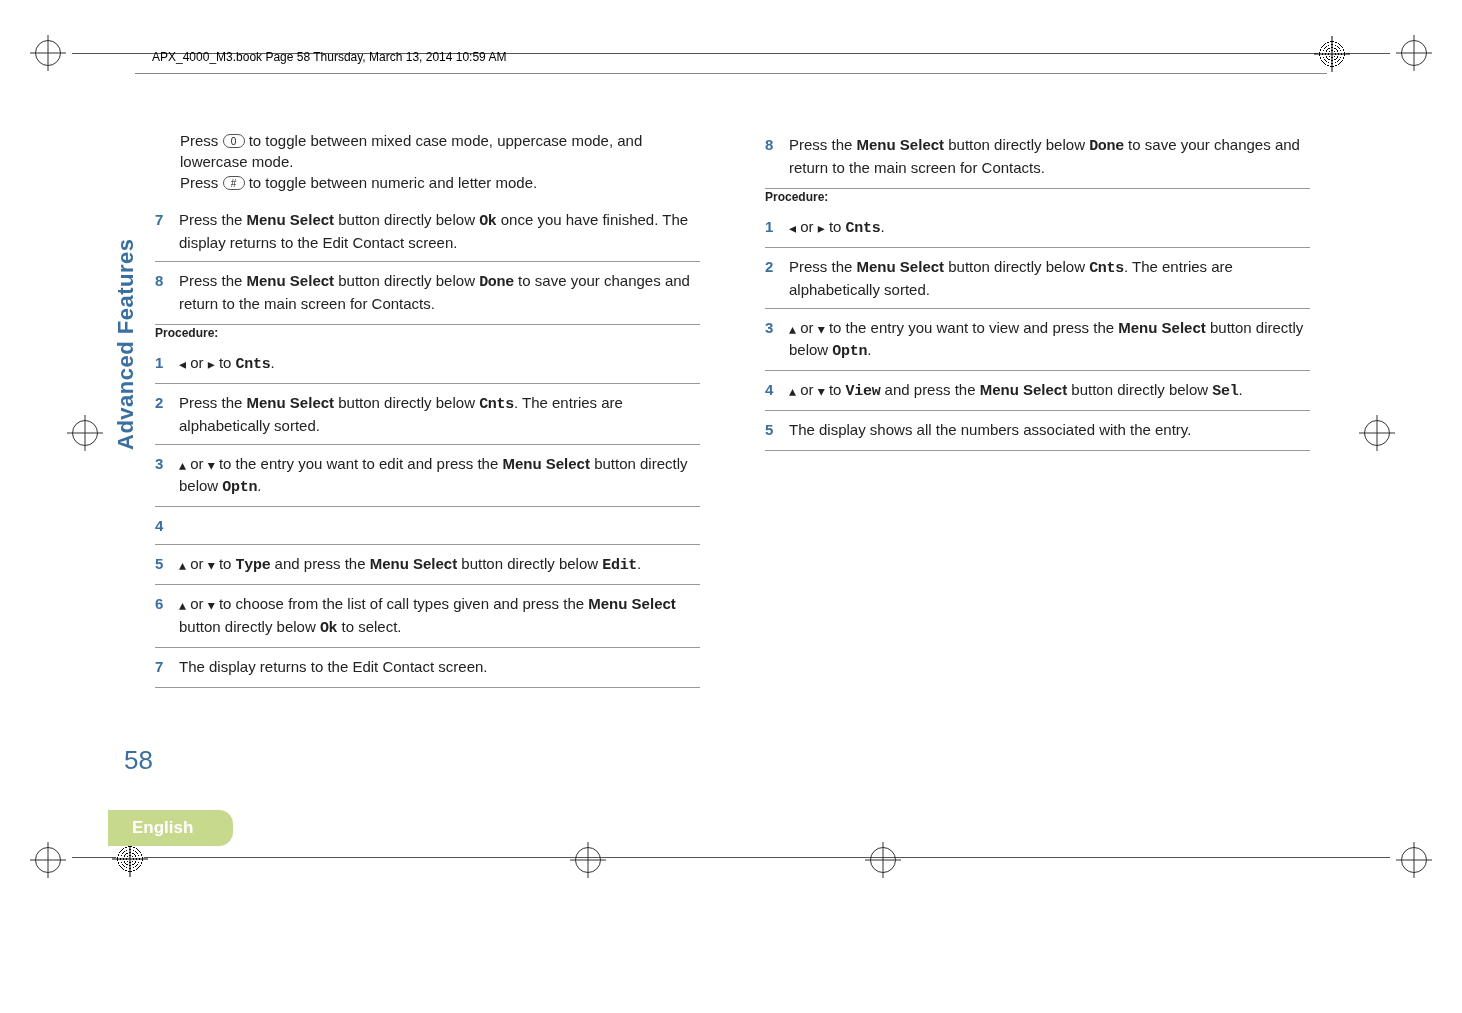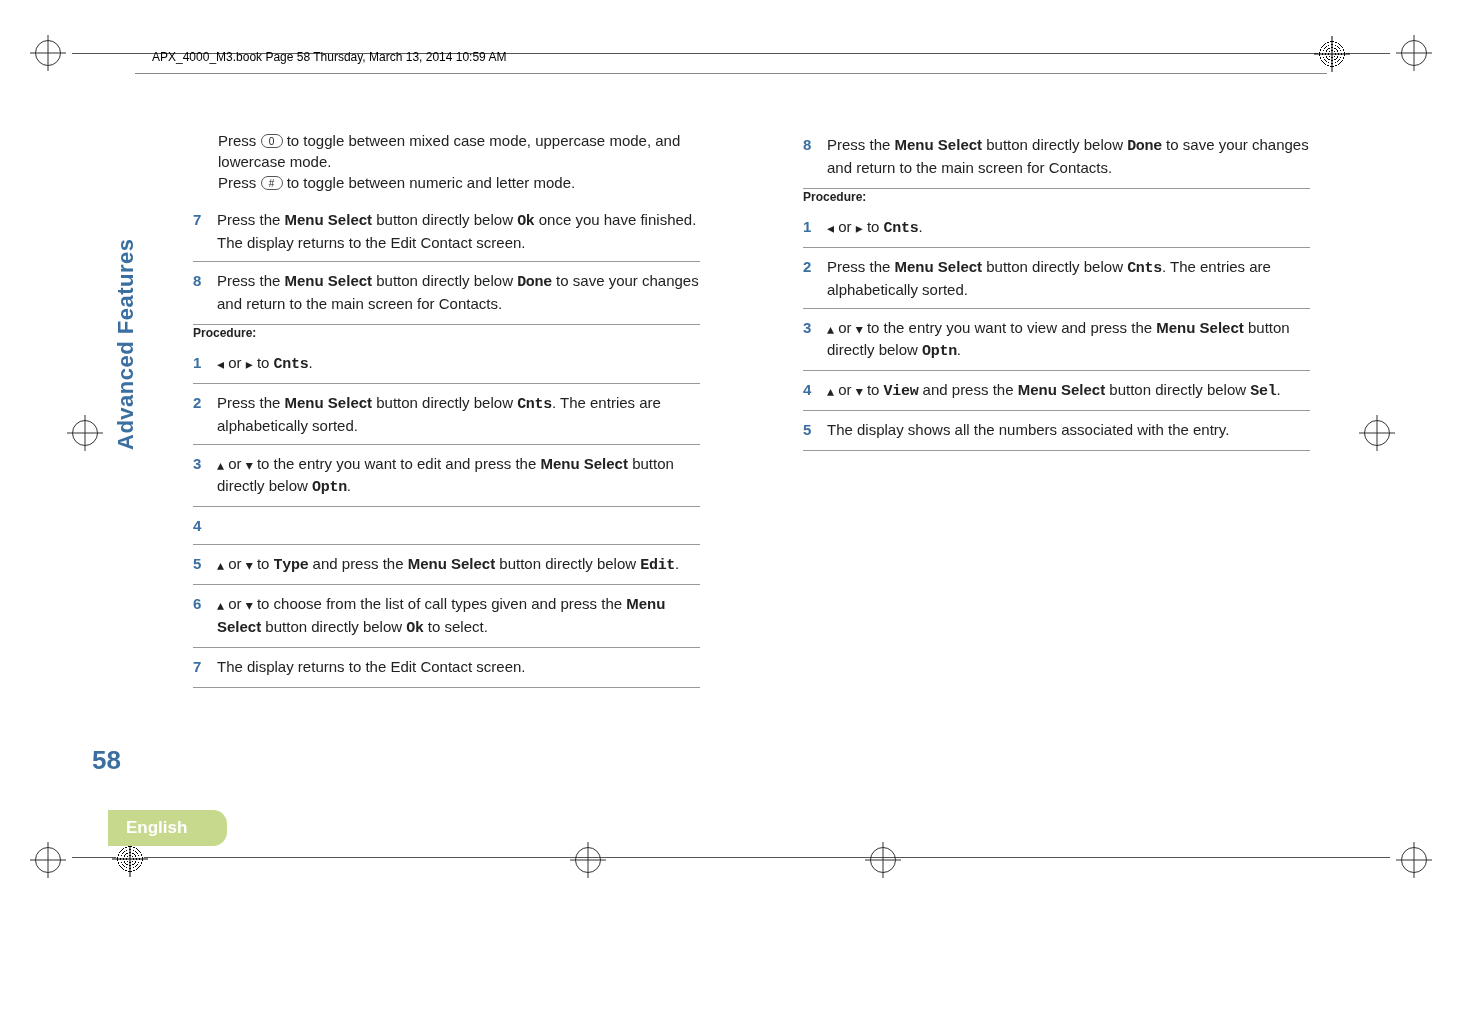--- a/index.html
+++ b/index.html
@@ -24,21 +24,20 @@
     left: 155px;
     width: 1155px;
     display: flex;
     gap: 65px;
   }
   .column {
     flex: 1;
     font-size: 15px;
     line-height: 1.4;
     color: #222;
-    margin-left: 38px;
   }
   .col-left { width: 540px; }
   .col-right { width: 540px; }
   .para { margin-bottom: 12px; }
   .indent-block { padding-left: 25px; }
   .step-list { list-style: none; }
   .step-item {
     display: flex;
     padding: 4px 0 8px 0;
   }
@@ -92,35 +91,35 @@
     transform: rotate(-90deg);
     transform-origin: left top;
     font-weight: bold;
     font-size: 22px;
     color: #3a6fa0;
     letter-spacing: 0.5px;
     width: 250px;
   }
   .page-num {
     position: absolute;
-    left: 92px;
+    left: 124px;
     top: 745px;
     font-size: 26px;
-    font-weight: bold;
+    font-weight: normal;
     color: #3a6fa0;
   }
   .lang-pill {
     position: absolute;
     left: 108px;
     top: 810px;
     background: #c6d98c;
     color: #fff;
     font-weight: bold;
     font-size: 17px;
-    padding: 8px 40px 8px 18px;
+    padding: 8px 40px 8px 24px;
     border-radius: 0 14px 14px 0;
   }
   
   .reg {
     position: absolute;
     width: 26px; height: 26px;
     border-radius: 50%;
     border: 1px solid #333;
   }
   .reg::before, .reg::after {

